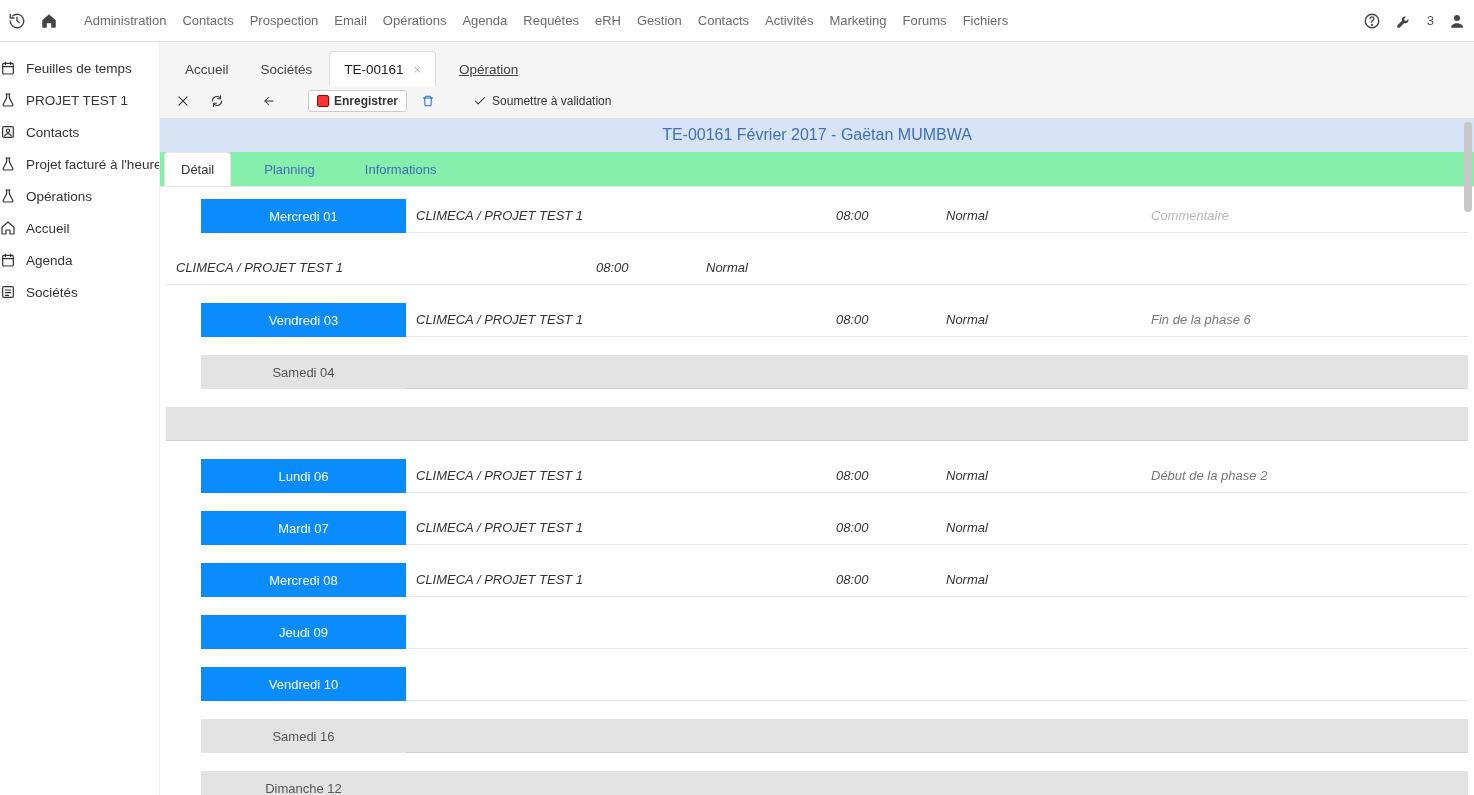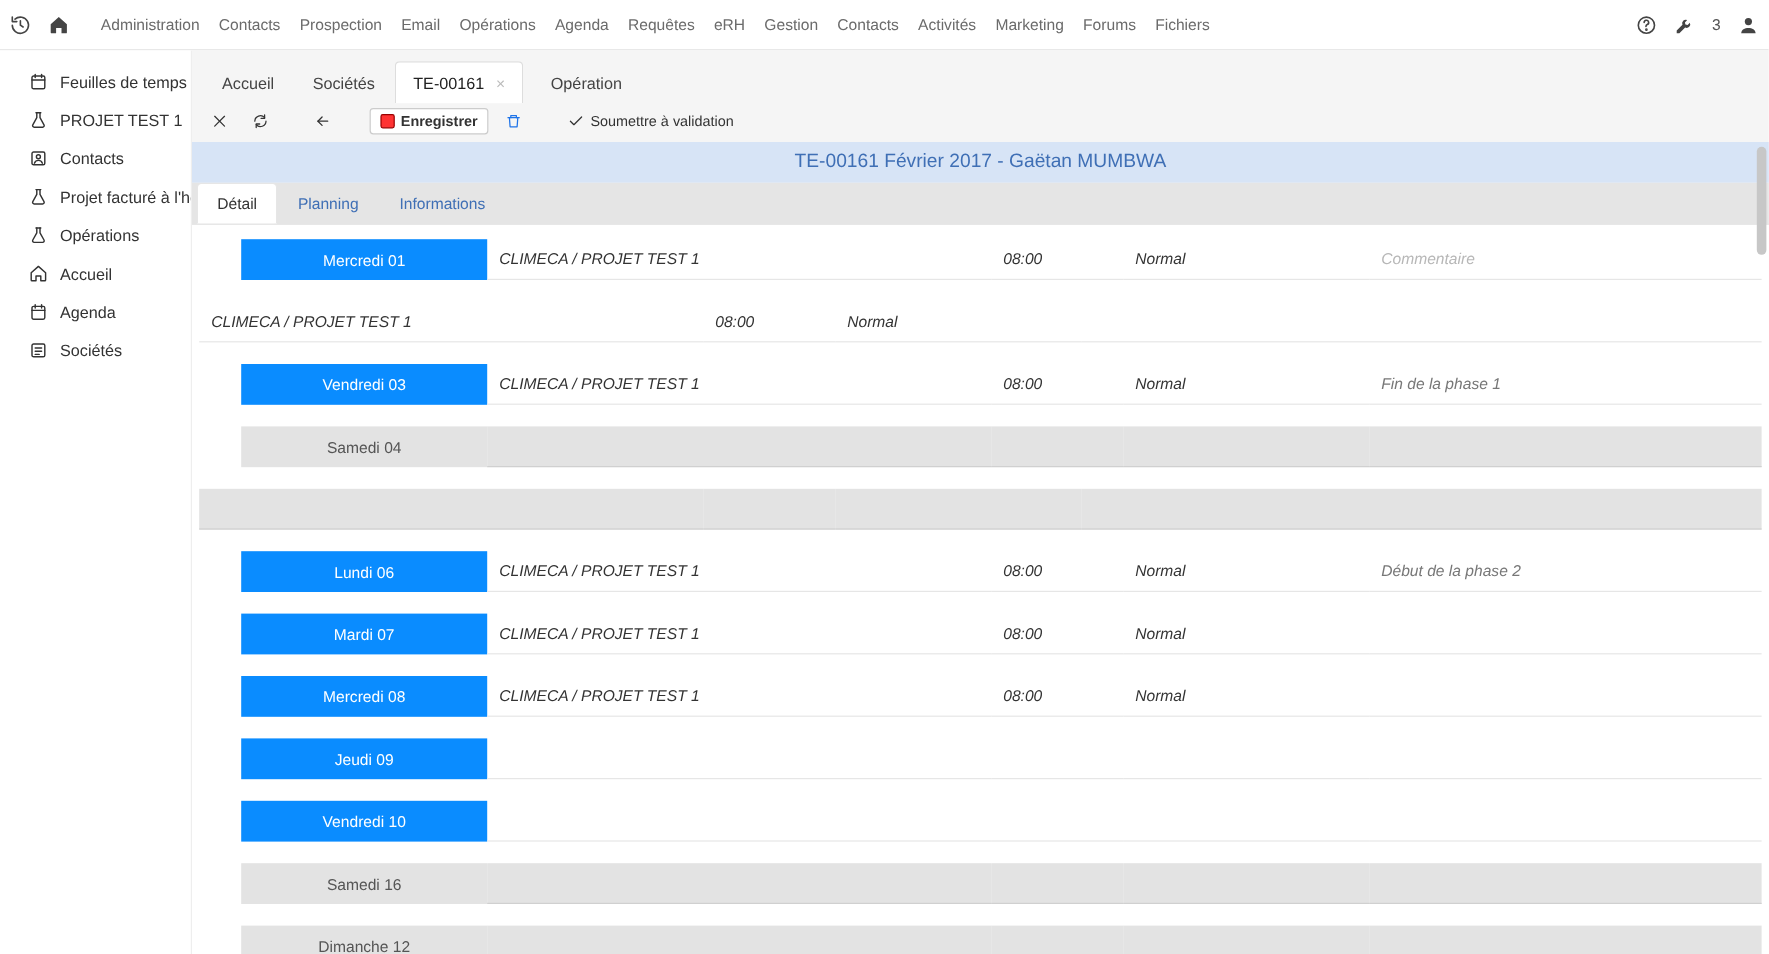--- a/index.html
+++ b/index.html
@@ -12,49 +12,49 @@
   .topbar .nav { display:flex; gap:16px; margin-left:12px; }
   .topbar .nav a { color:#6b6b6b; font-size:13px; }
   .topbar .spacer { flex:1; }
   .topbar .right { display:flex; align-items:center; gap:14px; color:#555; }
   .iconbtn { width:18px; height:18px; display:inline-flex; align-items:center; justify-content:center; color:#444; }
   .iconbtn svg { width:18px; height:18px; }
 
   
   .app { display:flex; height:calc(100% - 42px); }
   .sidebar { width:160px; min-width:160px; border-right:1px solid #eee; padding:10px 0; background:#fff; }
-  .sidebar .item { display:flex; align-items:center; gap:10px; padding:8px 24px; color:#333; font-size:13.5px; white-space:nowrap; overflow:hidden; text-overflow:ellipsis; }
+  .sidebar .item { display:flex; align-items:center; gap:10px; padding:8px 0; color:#333; font-size:13.5px; white-space:nowrap; overflow:hidden; text-overflow:ellipsis; }
   .sidebar .item svg { width:16px; height:16px; flex-shrink:0; }
 
   .main { flex:1; display:flex; flex-direction:column; min-width:0; background:#f5f5f5; }
 
   
   .tabs-row { display:flex; align-items:flex-end; height:44px; padding-left:10px; gap:2px; }
   .tab { padding:10px 14px 9px; font-size:13.5px; color:#444; cursor:pointer; border:1px solid transparent; border-bottom:none; background:transparent; }
   .tab.active { background:#fff; border-color:#ddd; border-top-left-radius:4px; border-top-right-radius:4px; color:#222; }
   .tab .close { color:#bbb; margin-left:6px; font-size:13px; }
-  .tab.standalone { margin-left:6px; }
+  .tab.standalone { margin-left:6px;text-decoration:underline; }
 
   
   .toolbar { display:flex; gap:8px; padding:4px 10px 6px; }
   .tb-btn { display:inline-flex; align-items:center; gap:5px; font-size:12px; color:#333; padding:3px 6px; cursor:pointer; border-radius:3px; }
   .tb-btn svg { width:14px; height:14px; }
   .tb-sep { width:10px; }
   .btn-save { border:1px solid #ccc; background:#fff; font-weight:600; padding:3px 8px; }
   .btn-save .dot { width:12px; height:12px; border-radius:2px; background:#f33; display:inline-block; border:1px solid #900; }
   .btn-trash svg { color:#1e73e8; }
 
   
   .pane { flex:1; background:#fff; margin:0 0 0 0; overflow:auto; position:relative; }
   .scroll-track { position:absolute; right:2px; top:0; bottom:0; width:8px; }
   .scroll-thumb { position:absolute; right:0; left:0; top:4px; height:90px; background:#c7c7c7; border-radius:4px; }
 
   .header-band { background:#d7e4f6; padding:8px 16px; color:#3f6fb5; font-size:16px; text-align:center; }
 
-  .subtabs { display:flex; gap:0; border-bottom:1px solid #e6e6e6; background:#e5e5e5; padding-left:4px; }
+  .subtabs { display:flex; gap:16px; border-bottom:1px solid #e6e6e6; background:#86efac; padding-left:4px; }
   .subtab { padding:9px 16px; font-size:13px; color:#3f6fb5; cursor:pointer; background:transparent; border:1px solid transparent; border-bottom:none; }
   .subtab.active { background:#fff; color:#333; border-color:#e6e6e6; border-top-left-radius:4px; border-top-right-radius:4px; }
 
   .grid-wrap { padding:12px 6px 24px 6px; }
 
   .dayrow { display:flex; align-items:stretch; margin-bottom:18px; }
   .dayrow.weekend .daycell { background:#e3e3e3; color:#555; }
   .daycell { width:205px; min-width:205px; background:#0a8cff; color:#fff; display:flex; align-items:center; justify-content:center; font-size:13px; height:34px;margin-left:35px; }
 
   .entries { flex:1; display:flex; flex-direction:column; gap:6px;font-style:italic; }
@@ -288,21 +288,21 @@
               </div>
             </div>
           </div>
           <div class="dayrow">
             <div class="daycell">Vendredi 03</div>
             <div class="entries">
               <div class="entry">
                 <div class="cell c-project">CLIMECA / PROJET TEST 1</div>
                 <div class="cell c-time">08:00</div>
                 <div class="cell c-type">Normal</div>
-                <div class="cell c-comment">Fin de la phase 1</div>
+                <div class="cell c-comment">Fin de la phase 6</div>
               </div>
             </div>
           </div>
           <div class="dayrow weekend">
             <div class="daycell">Samedi 04</div>
             <div class="entries">
               <div class="entry">
                 <div class="cell c-project"></div>
                 <div class="cell c-time"></div>
                 <div class="cell c-type"></div>

